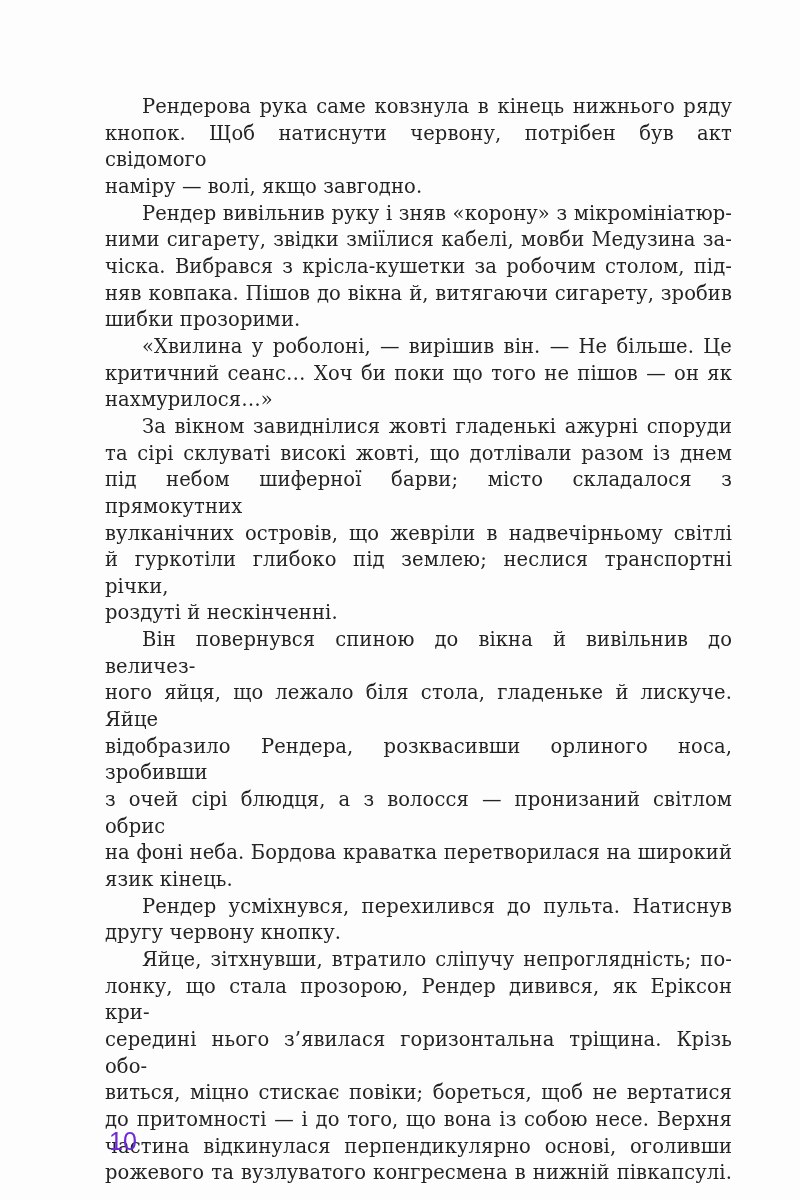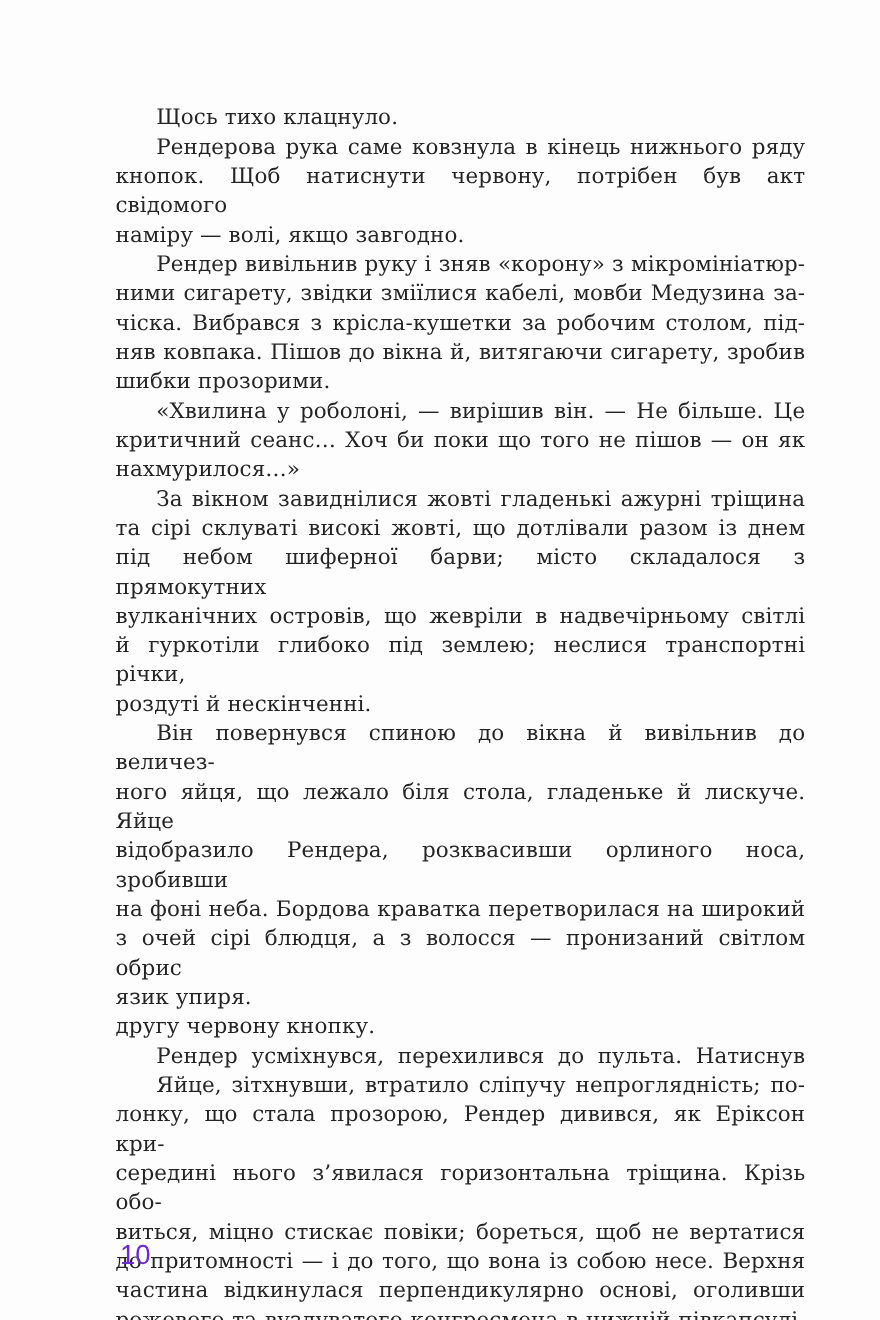--- a/index.html
+++ b/index.html
@@ -47,58 +47,55 @@
     font-size: 25px;
     color: #6d28d9;
   }
 </style>
 </head>
 <body>
 
 <div class="page">
   <div class="text-block" id="text-block">
       <div class="paragraph">
-        <div class="line first last">Щось тихо клацнуло.</div>
-      </div>
-      <div class="paragraph">
         <div class="line first">Рендерова рука саме ковзнула в кінець нижнього ряду</div>
         <div class="line">кнопок. Щоб натиснути червону, потрібен був акт свідомого</div>
         <div class="line last">наміру — волі, якщо завгодно.</div>
       </div>
       <div class="paragraph">
         <div class="line first">Рендер вивільнив руку і зняв «корону» з мікромініатюр-</div>
         <div class="line">ними сигарету, звідки зміїлися кабелі, мовби Медузина за-</div>
         <div class="line">чіска. Вибрався з крісла-кушетки за робочим столом, під-</div>
         <div class="line">няв ковпака. Пішов до вікна й, витягаючи сигарету, зробив</div>
         <div class="line last">шибки прозорими.</div>
       </div>
       <div class="paragraph">
         <div class="line first">«Хвилина у роболоні, — вирішив він. — Не більше. Це</div>
         <div class="line">критичний сеанс… Хоч би поки що того не пішов — он як</div>
         <div class="line last">нахмурилося…»</div>
       </div>
       <div class="paragraph">
-        <div class="line first">За вікном завиднілися жовті гладенькі ажурні тріщина</div>
+        <div class="line first">За вікном завиднілися жовті гладенькі ажурні споруди</div>
         <div class="line">та сірі склуваті високі жовті, що дотлівали разом із днем</div>
         <div class="line">під небом шиферної барви; місто складалося з прямокутних</div>
         <div class="line">вулканічних островів, що жевріли в надвечірньому світлі</div>
         <div class="line">й гуркотіли глибоко під землею; неслися транспортні річки,</div>
         <div class="line last">роздуті й нескінченні.</div>
       </div>
       <div class="paragraph">
         <div class="line first">Він повернувся спиною до вікна й вивільнив до величез-</div>
         <div class="line">ного яйця, що лежало біля стола, гладеньке й лискуче. Яйце</div>
         <div class="line">відобразило Рендера, розквасивши орлиного носа, зробивши</div>
+        <div class="line">з очей сірі блюдця, а з волосся — пронизаний світлом обрис</div>
         <div class="line">на фоні неба. Бордова краватка перетворилася на широкий</div>
-        <div class="line">з очей сірі блюдця, а з волосся — пронизаний світлом обрис</div>
-        <div class="line last">язик упиря.</div>
+        <div class="line last">язик кінець.</div>
       </div>
       <div class="paragraph">
+        <div class="line first">Рендер усміхнувся, перехилився до пульта. Натиснув</div>
         <div class="line last">другу червону кнопку.</div>
-        <div class="line first">Рендер усміхнувся, перехилився до пульта. Натиснув</div>
       </div>
       <div class="paragraph">
         <div class="line first">Яйце, зітхнувши, втратило сліпучу непроглядність; по-</div>
         <div class="line">лонку, що стала прозорою, Рендер дивився, як Еріксон кри-</div>
         <div class="line">середині нього з’явилася горизонтальна тріщина. Крізь обо-</div>
         <div class="line">виться, міцно стискає повіки; бореться, щоб не вертатися</div>
         <div class="line">до притомності — і до того, що вона із собою несе. Верхня</div>
         <div class="line">частина відкинулася перпендикулярно основі, оголивши</div>
         <div class="line">рожевого та вузлуватого конгресмена в нижній півкапсулі.</div>
       </div>

